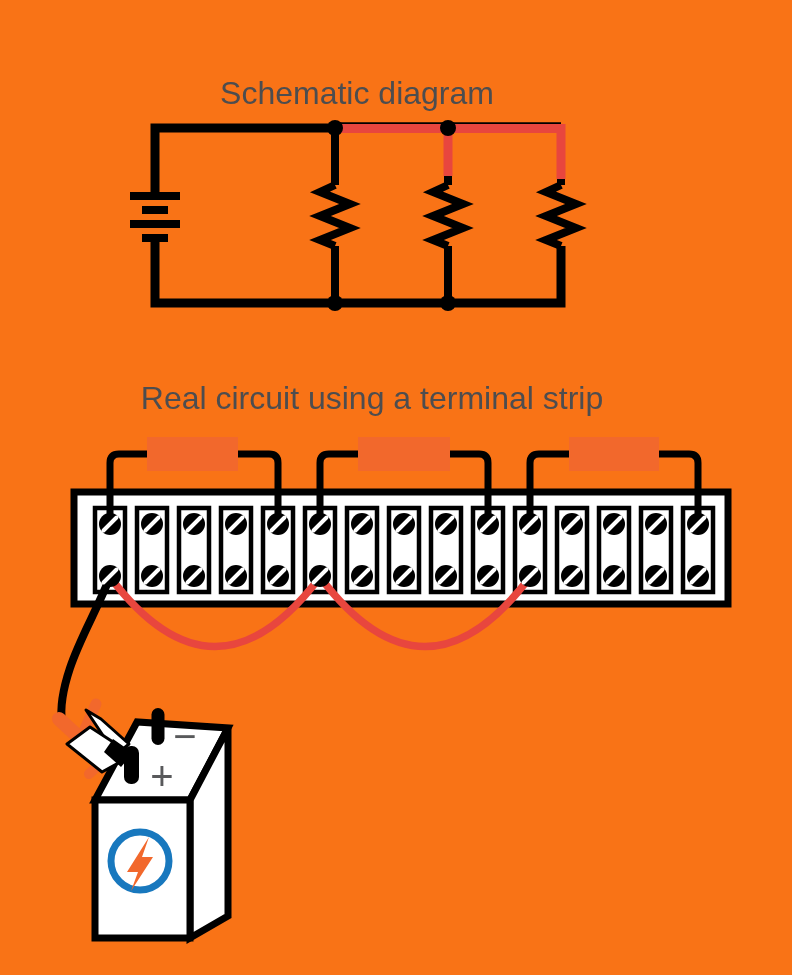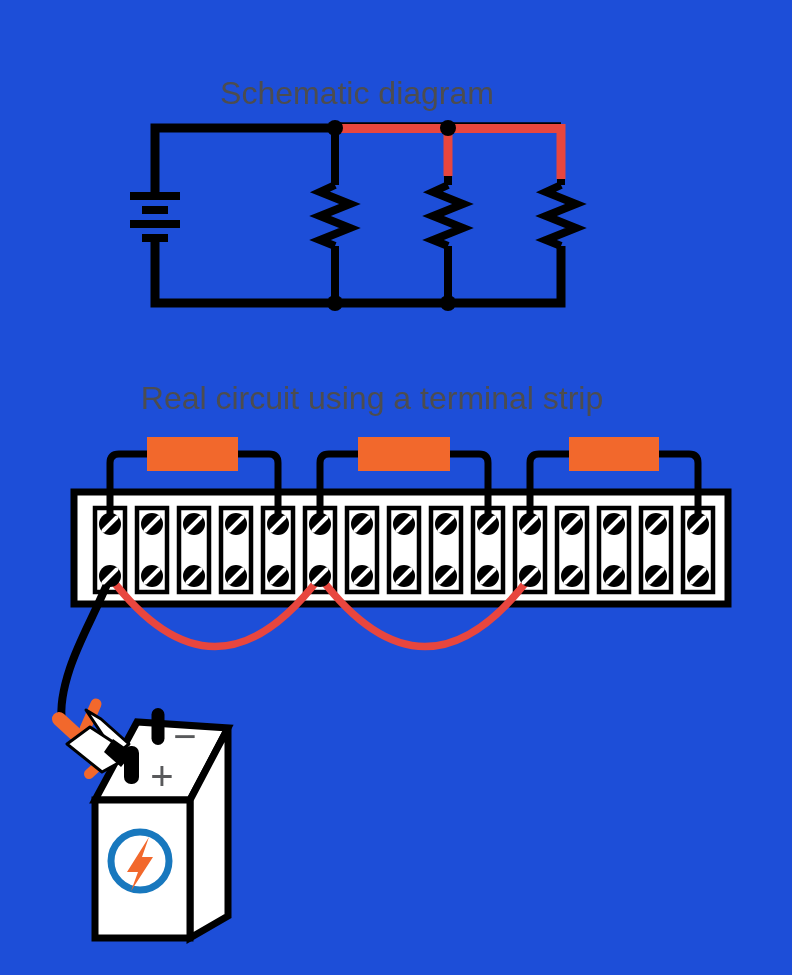--- a/index.html
+++ b/index.html
@@ -1,16 +1,16 @@
 <!DOCTYPE html>
 <html><head>
 <meta charset="utf-8">
 <style>
   html,body{margin:0;padding:0;background:#fff;}
-  .canvas{position:relative;width:792px;height:975px;background:#1d4ed8;overflow:hidden;}
+  .canvas{position:relative;width:792px;height:975px;background:#f97316;overflow:hidden;}
   svg{display:block;}
   .title{font-family:"Liberation Sans", sans-serif;font-weight:normal;}
   .plabel{font-family:"Liberation Sans", sans-serif;}
 </style>
 </head>
 <body>
 
 <div class="canvas">
 <svg width="792" height="975" viewBox="0 0 792 975" xmlns="http://www.w3.org/2000/svg">
 

